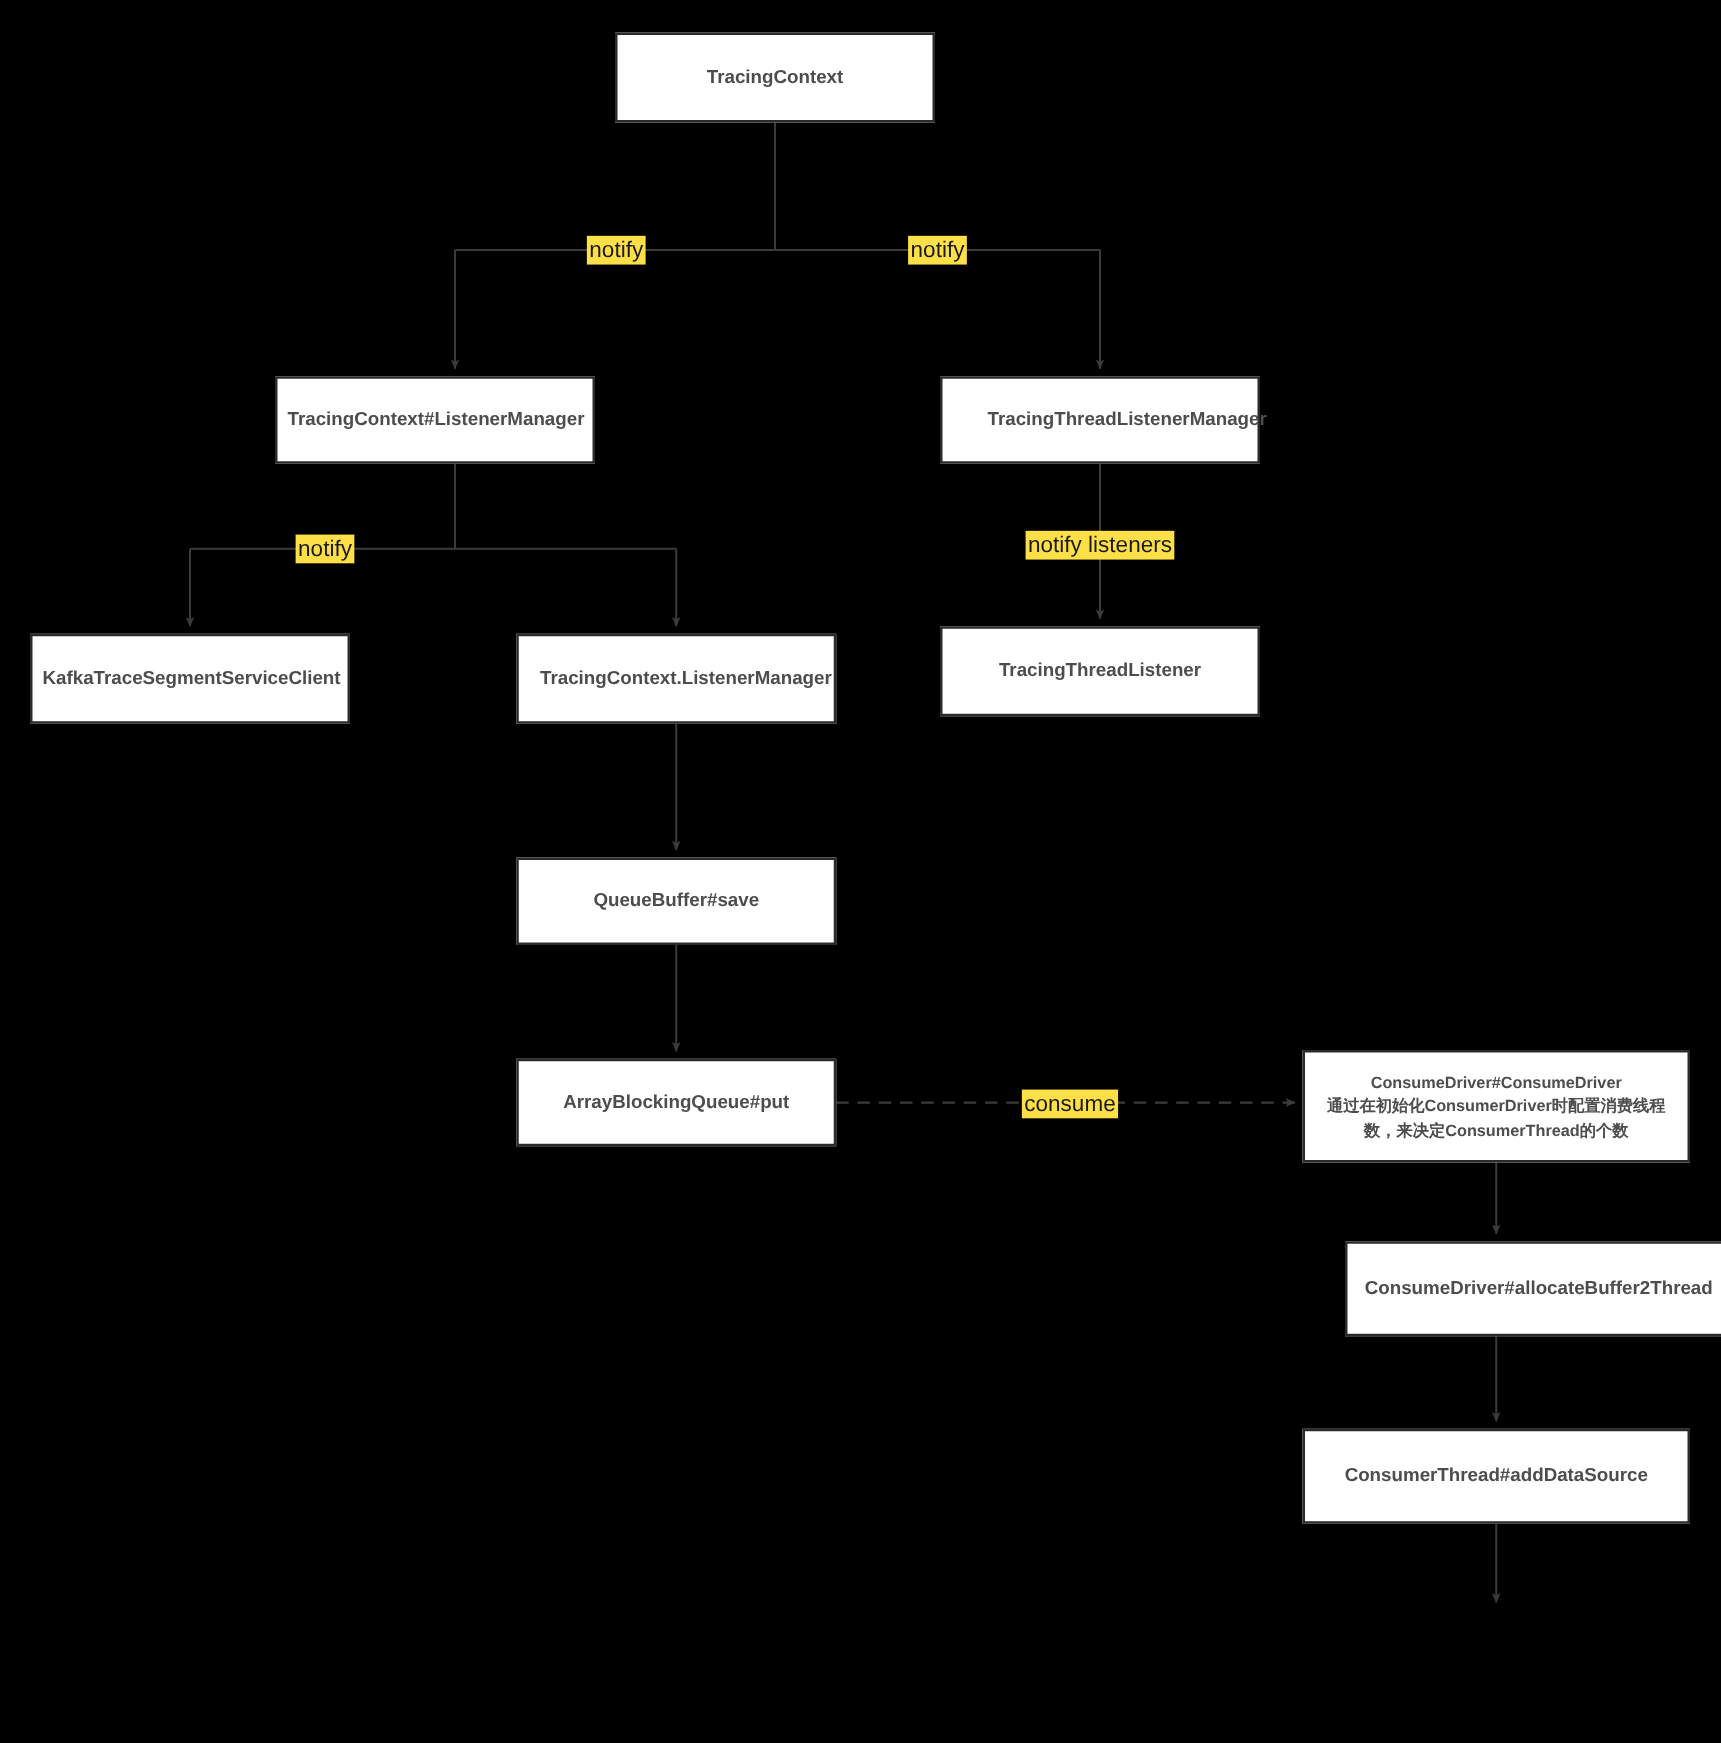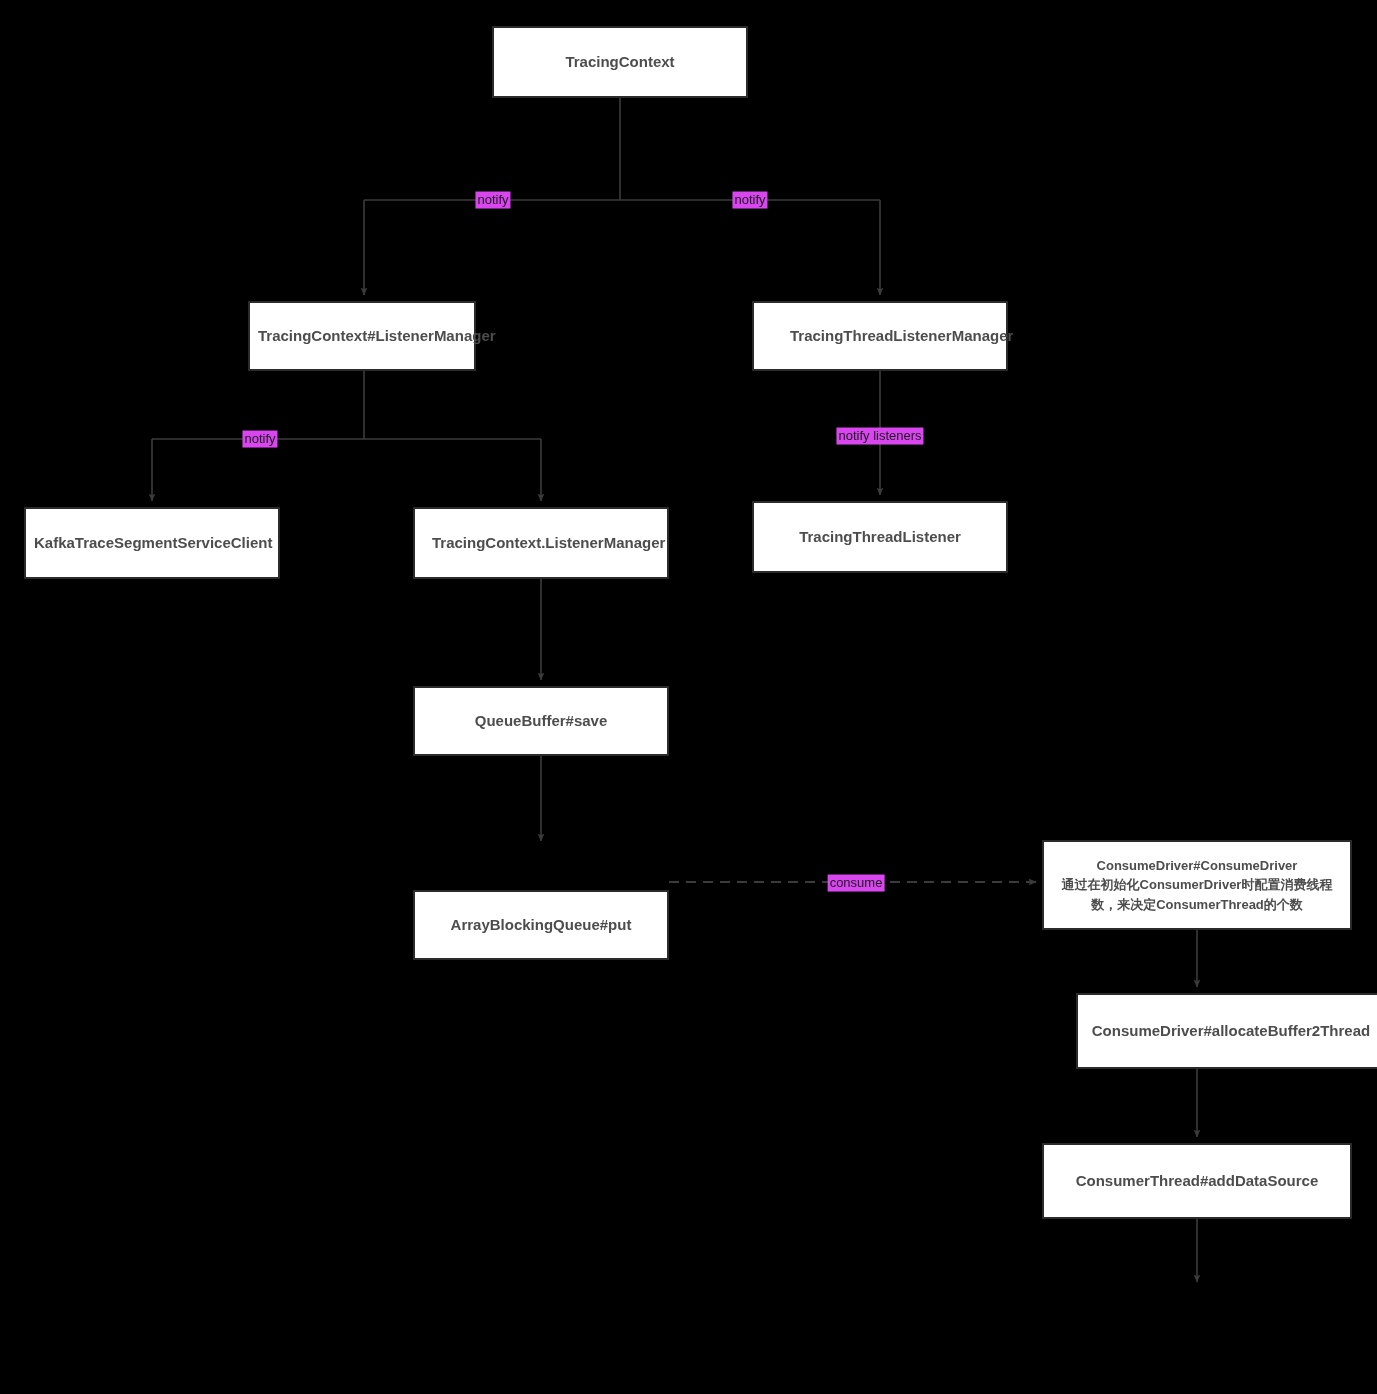--- a/index.html
+++ b/index.html
@@ -47,23 +47,23 @@
   .node.multiline {
     font-size: 13px;
     line-height: 1.5;
     flex-direction: column;
   }
   .node.multiline .node-label {
     white-space: pre-line;
   }
   .edge-label {
     position: absolute;
-    background: #d946ef;
+    background: #fde047;
     color: #1a1a1a;
-    font-size: 13px;
+    font-size: 18px;
     line-height: 1.15;
     padding: 1px 2px;
     white-space: nowrap;
     transform: translate(-50%, -50%);
   }
 </style>
 </head>
 <body>
 
 <div id="diagram-canvas">
@@ -100,21 +100,21 @@
 
     <path d="M1197,1069 L1197,1137" fill="none" stroke="#3b3b3b" stroke-width="1.6" marker-end="url(#arrowhead)"></path>
 
     <path d="M1197,1219 L1197,1282" fill="none" stroke="#3b3b3b" stroke-width="1.6" marker-end="url(#arrowhead)"></path>
   </svg>
 
   <div class="node" style="left:492px; top:26px; width:256px; height:72px;">
     <span class="node-label">TracingContext</span>
   </div>
 
-  <div class="node" style="left:248px; top:301px; width:228px; height:70px;">
+  <div class="node" style="left:220px; top:301px; width:256px; height:70px;">
     <span class="node-label">TracingContext#ListenerManager</span>
   </div>
 
   <div class="node" style="left:752px; top:301px; width:256px; height:70px;padding-left:36px;">
     <span class="node-label">TracingThreadListenerManager</span>
   </div>
 
   <div class="node" style="left:24px; top:507px; width:256px; height:72px;">
     <span class="node-label">KafkaTraceSegmentServiceClient</span>
   </div>
@@ -124,21 +124,21 @@
   </div>
 
   <div class="node" style="left:752px; top:501px; width:256px; height:72px;">
     <span class="node-label">TracingThreadListener</span>
   </div>
 
   <div class="node" style="left:413px; top:686px; width:256px; height:70px;">
     <span class="node-label">QueueBuffer#save</span>
   </div>
 
-  <div class="node" style="left:413px; top:890px; width:256px; height:70px;">
+  <div class="node" style="left:413px; top:847px; width:256px; height:70px;">
     <span class="node-label">ArrayBlockingQueue#put</span>
   </div>
 
   <div class="node multiline" style="left:1042px; top:840px; width:310px; height:90px;">
     <span class="node-label">ConsumeDriver#ConsumeDriver
 通过在初始化ConsumerDriver时配置消费线程
 数，来决定ConsumerThread的个数</span>
   </div>
 
   <div class="node" style="left:1042px; top:993px; width:310px; height:76px;margin-left:34px;">

